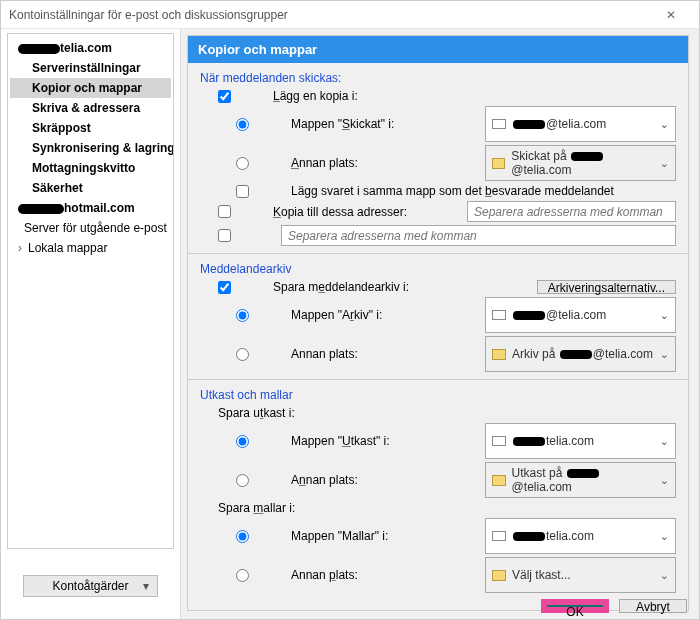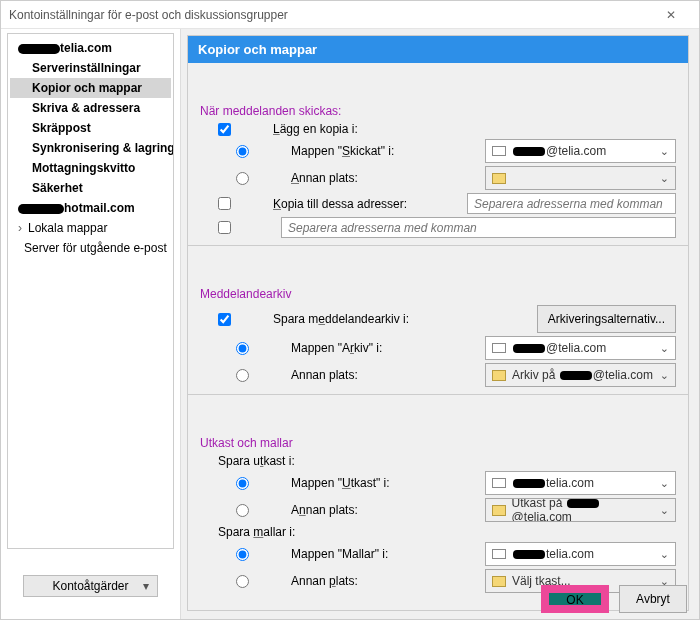--- a/index.html
+++ b/index.html
@@ -17,39 +17,39 @@
   .tree-item.caret { padding-left: 8px; }
   .caret-ico { display: inline-block; width: 8px; color: #666; margin-right: 2px; }
   .account-actions { margin: 22px; }
   .account-actions button { width: 100%; height: 22px; background: #e9e9e9; border: 1px solid #bcbcbc; cursor: pointer; position: relative; text-align: center; }
   .account-actions button .dd { position: absolute; right: 8px; top: 3px; color: #555; }
   .main { flex: 1; background: #f0f0f0; padding: 6px 10px 6px 6px; overflow: auto; position: relative; }
   .main-inner { border: 1px solid #ccc; background: #f0f0f0; padding: 0 0 10px 0; }
   .section-header { background: #2d8fe8; color: #fff; font-weight: 600; padding: 6px 10px; font-size: 13px; }
   .section { padding: 8px 12px 4px 12px; border-bottom: 1px solid #ccc; }
   .section:last-child { border-bottom: none; }
-  .section-title { color: #a21caf; margin-bottom: 4px; margin-top: 33px; }
+  .section-title { color: #1d4ed8; margin-bottom: 4px; }
   .row { display: flex; align-items: center; margin: 3px 0; gap: 36px; }
   .row.indent1 { margin-left: 18px; }
   .row.indent2 { margin-left: 36px; }
   input[type=checkbox], input[type=radio] { margin: 0 6px 0 0; }
   label { cursor: default; }
   .underline { text-decoration: underline; text-decoration-color: #777; }
-  .select { flex: 1; height: 24px; border: 1px solid #a8a8a8; background: #efefef; display: flex; align-items: center; padding: 0 20px 0 6px; position: relative; color: #333; margin-left: 8px; overflow: hidden; }
+  .select { flex: 1; height: 36px; border: 1px solid #a8a8a8; background: #efefef; display: flex; align-items: center; padding: 0 20px 0 6px; position: relative; color: #333; margin-left: 8px; overflow: hidden; }
   .select.white { background: #fff; }
   .select .chev { position: absolute; right: 6px; color: #555; font-size: 11px; }
   .select .ico { width: 14px; height: 10px; border: 1px solid #888; background: #fff; margin-right: 6px; display: inline-block; position: relative; }
   .select .ico.folder { width: 14px; height: 11px; background: #f5d776; border: 1px solid #b89b3e; }
   .select .redact { display: inline-block; background: #000; height: 9px; border-radius: 4px; width: 32px; margin: 0 1px; vertical-align: middle; }
   .textfield { flex: 1; height: 21px; border: 1px solid #a8a8a8; background: #fff; color: #999; font-style: italic; padding: 0 6px; margin-left: 8px; }
   .lbl-fixed { width: 150px; }
-  .btn { height: 28px; background: #e9e9e9; border: 1px solid #a8a8a8; padding: 0 10px; cursor: pointer; }
+  .btn { height: 14px; background: #e9e9e9; border: 1px solid #a8a8a8; padding: 0 10px; cursor: pointer; }
   .footer { position: absolute; right: 12px; bottom: 6px; display: flex; gap: 10px; }
   .footer .btn { min-width: 68px; }
-  .footer .btn.primary { border: 8px solid #ec4899; background: #0f766e; color: #000; }
+  .footer .btn.primary { border: 6px solid #ec4899; background: #0f766e; color: #000; }
   .redact-blk { display: inline-block; background: #000; border-radius: 5px; height: 10px; vertical-align: middle; }
   .archive-row { display:flex; align-items:center; }
 </style>
 </head>
 <body>
 
 <div class="window">
 
   <div class="titlebar">
     <span>Kontoinställningar för e-post och diskussionsgrupper</span>
@@ -68,24 +68,24 @@
         <div class="tree-item sub">Serverinställningar</div>
         <div class="tree-item sub sel">Kopior och mappar</div>
         <div class="tree-item sub">Skriva &amp; adressera</div>
         <div class="tree-item sub">Skräppost</div>
         <div class="tree-item sub">Synkronisering &amp; lagring</div>
         <div class="tree-item sub">Mottagningskvitto</div>
         <div class="tree-item sub">Säkerhet</div>
         <div class="tree-item top">
           <span class="redact-blk" style="width:46px"></span><span>hotmail.com</span>
         </div>
+        <div class="tree-item">Server för utgående e-post</div>
         <div class="tree-item caret">
           <span class="caret-ico">›</span><span>Lokala mappar</span>
         </div>
-        <div class="tree-item">Server för utgående e-post</div>
       </div>
       <div class="account-actions">
         <button>
           <span>Kontoåtgärder</span>
           <span class="dd">▾</span>
         </button>
       </div>
     </div>
 
     <div class="main">
@@ -106,22 +106,27 @@
               <span class="redact"></span>
                 <span>@telia.com</span>
               <span class="chev">⌄</span>
             </div>
           </div>
           <div class="row indent2">
             <input type="radio" name="sent" style="">
             <label class="lbl-fixed"><span class="underline">A</span>nnan plats:</label>
             <div class="select">
               <span class="ico folder"></span>
-              <span class="chev">⌄</span>
-            </div>
+              <span><span>Skickat på</span> <span class="redact"></span>@telia.com</span>
+              <span class="chev">⌄</span>
+            </div>
+          </div>
+          <div class="row indent2">
+            <input type="checkbox" style="">
+            <label>Lägg svaret i samma mapp som det <span class="underline">b</span>esvarade meddelandet</label>
           </div>
           <div class="row indent1">
             <input type="checkbox" style="">
             <label class="lbl-fixed"><span class="underline">K</span>opia till dessa adresser:</label>
             <input class="textfield" placeholder="Separera adresserna med komman" style="">
           </div>
           <div class="row indent1">
             <input type="checkbox" style="">
             <input class="textfield" placeholder="Separera adresserna med komman" style="">
           </div>

